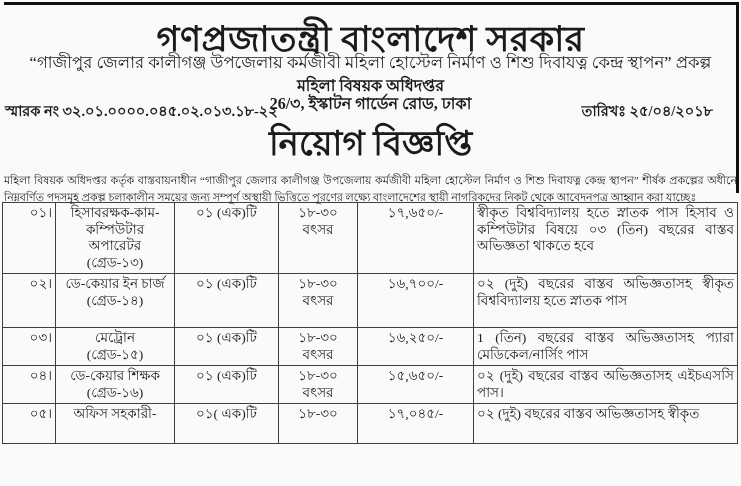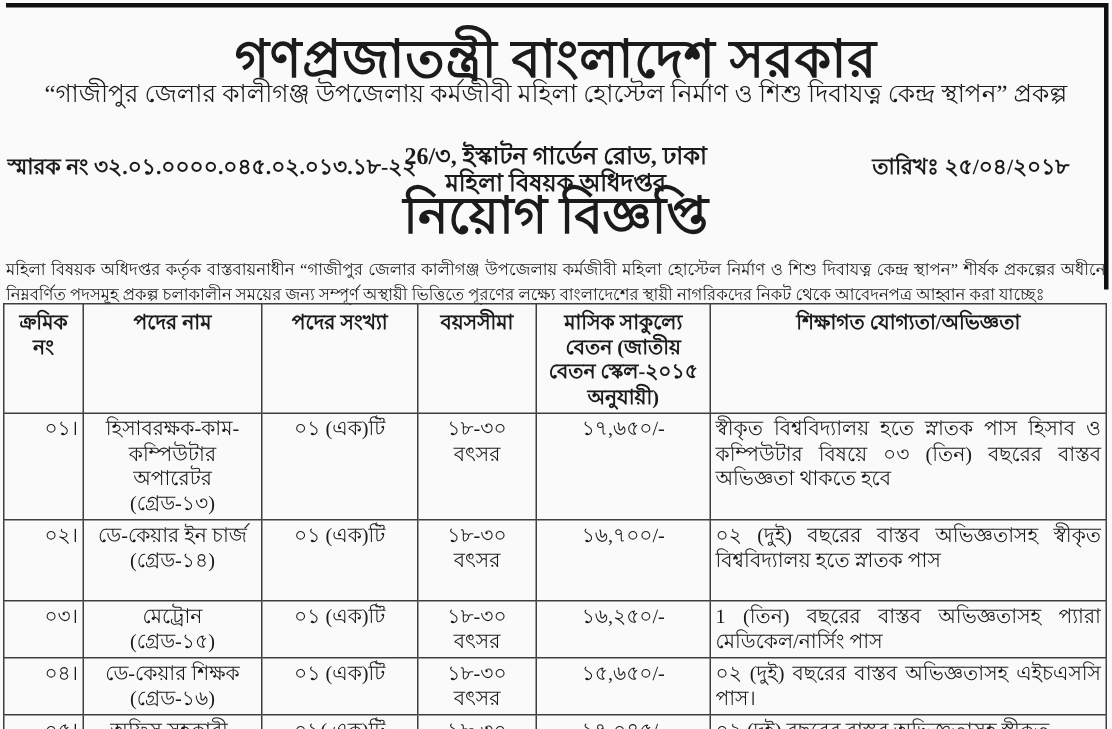--- a/index.html
+++ b/index.html
@@ -7,21 +7,21 @@
     width:741px;height:486px;overflow:hidden;position:relative;
     background:#fbfafa;color:#1b1b1b;
     font-family:"Liberation Serif","DejaVu Serif",serif;
   }
   .abs{position:absolute;}
   .center{left:0;width:741px;text-align:center;}
   #top-rule{top:2px;left:4px;width:733px;height:3px;background:#101010;}
   #right-rule{top:2px;left:736px;width:3px;height:191px;background:#101010;}
   #doc-title{top:12px;font-size:35px;font-weight:bold;letter-spacing:.5px;}
   #project-line{top:50px;font-size:16.5px;font-weight:400;}
-  #dept-line{top:73px;font-size:16px;font-weight:600;margin-top:36px;}
+  #dept-line{top:73px;font-size:16px;font-weight:600;}
   #address-line{top:91px;font-size:16px;font-weight:600;}
   #memo-row{top:100px;left:5px;width:708px;display:flex;justify-content:space-between;
     font-size:14.5px;font-weight:600;gap:16px;}
   #notice-heading{top:117px;font-size:34px;font-weight:bold;}
   #intro-para{top:151px;left:4px;width:733px;font-size:11px;line-height:17.4px;
     text-align:justify;font-weight:500;margin-top:21px;}
   table#post-table{
     position:absolute;top:202px;left:2px;width:736px;
     border-collapse:collapse;table-layout:fixed;
     font-size:13.5px;line-height:16.5px;font-weight:500;
@@ -60,28 +60,20 @@
 <table id="post-table">
   <colgroup>
     <col style="width:53px">
       <col style="width:119px">
       <col style="width:104px">
     <col style="width:79px">
       <col style="width:116px">
       <col>
   </colgroup>
   <tbody>
-      <tr class="h-row">
-    <th>ক্রমিক নং</th>
-    <th>পদের নাম</th>
-    <th>পদের সংখ্যা</th>
-    <th>বয়সসীমা</th>
-    <th>মাসিক সাকুল্যে বেতন (জাতীয় বেতন স্কেল-২০১৫ অনুযায়ী)</th>
-    <th>শিক্ষাগত যোগ্যতা/অভিজ্ঞতা</th>
-  </tr>
 
   <tr class="r0">
     <td class="c-sl">০১।</td>
     <td class="c-name">
       <div>হিসাবরক্ষক-কাম-কম্পিউটার অপারেটর</div>
       <div>(গ্রেড-১৩)</div>
     </td>
     <td class="c-count">০১ (এক)টি</td>
     <td class="c-age">১৮-৩০ বৎসর</td>
     <td class="c-salary">১৭,৬৫০/-</td>

